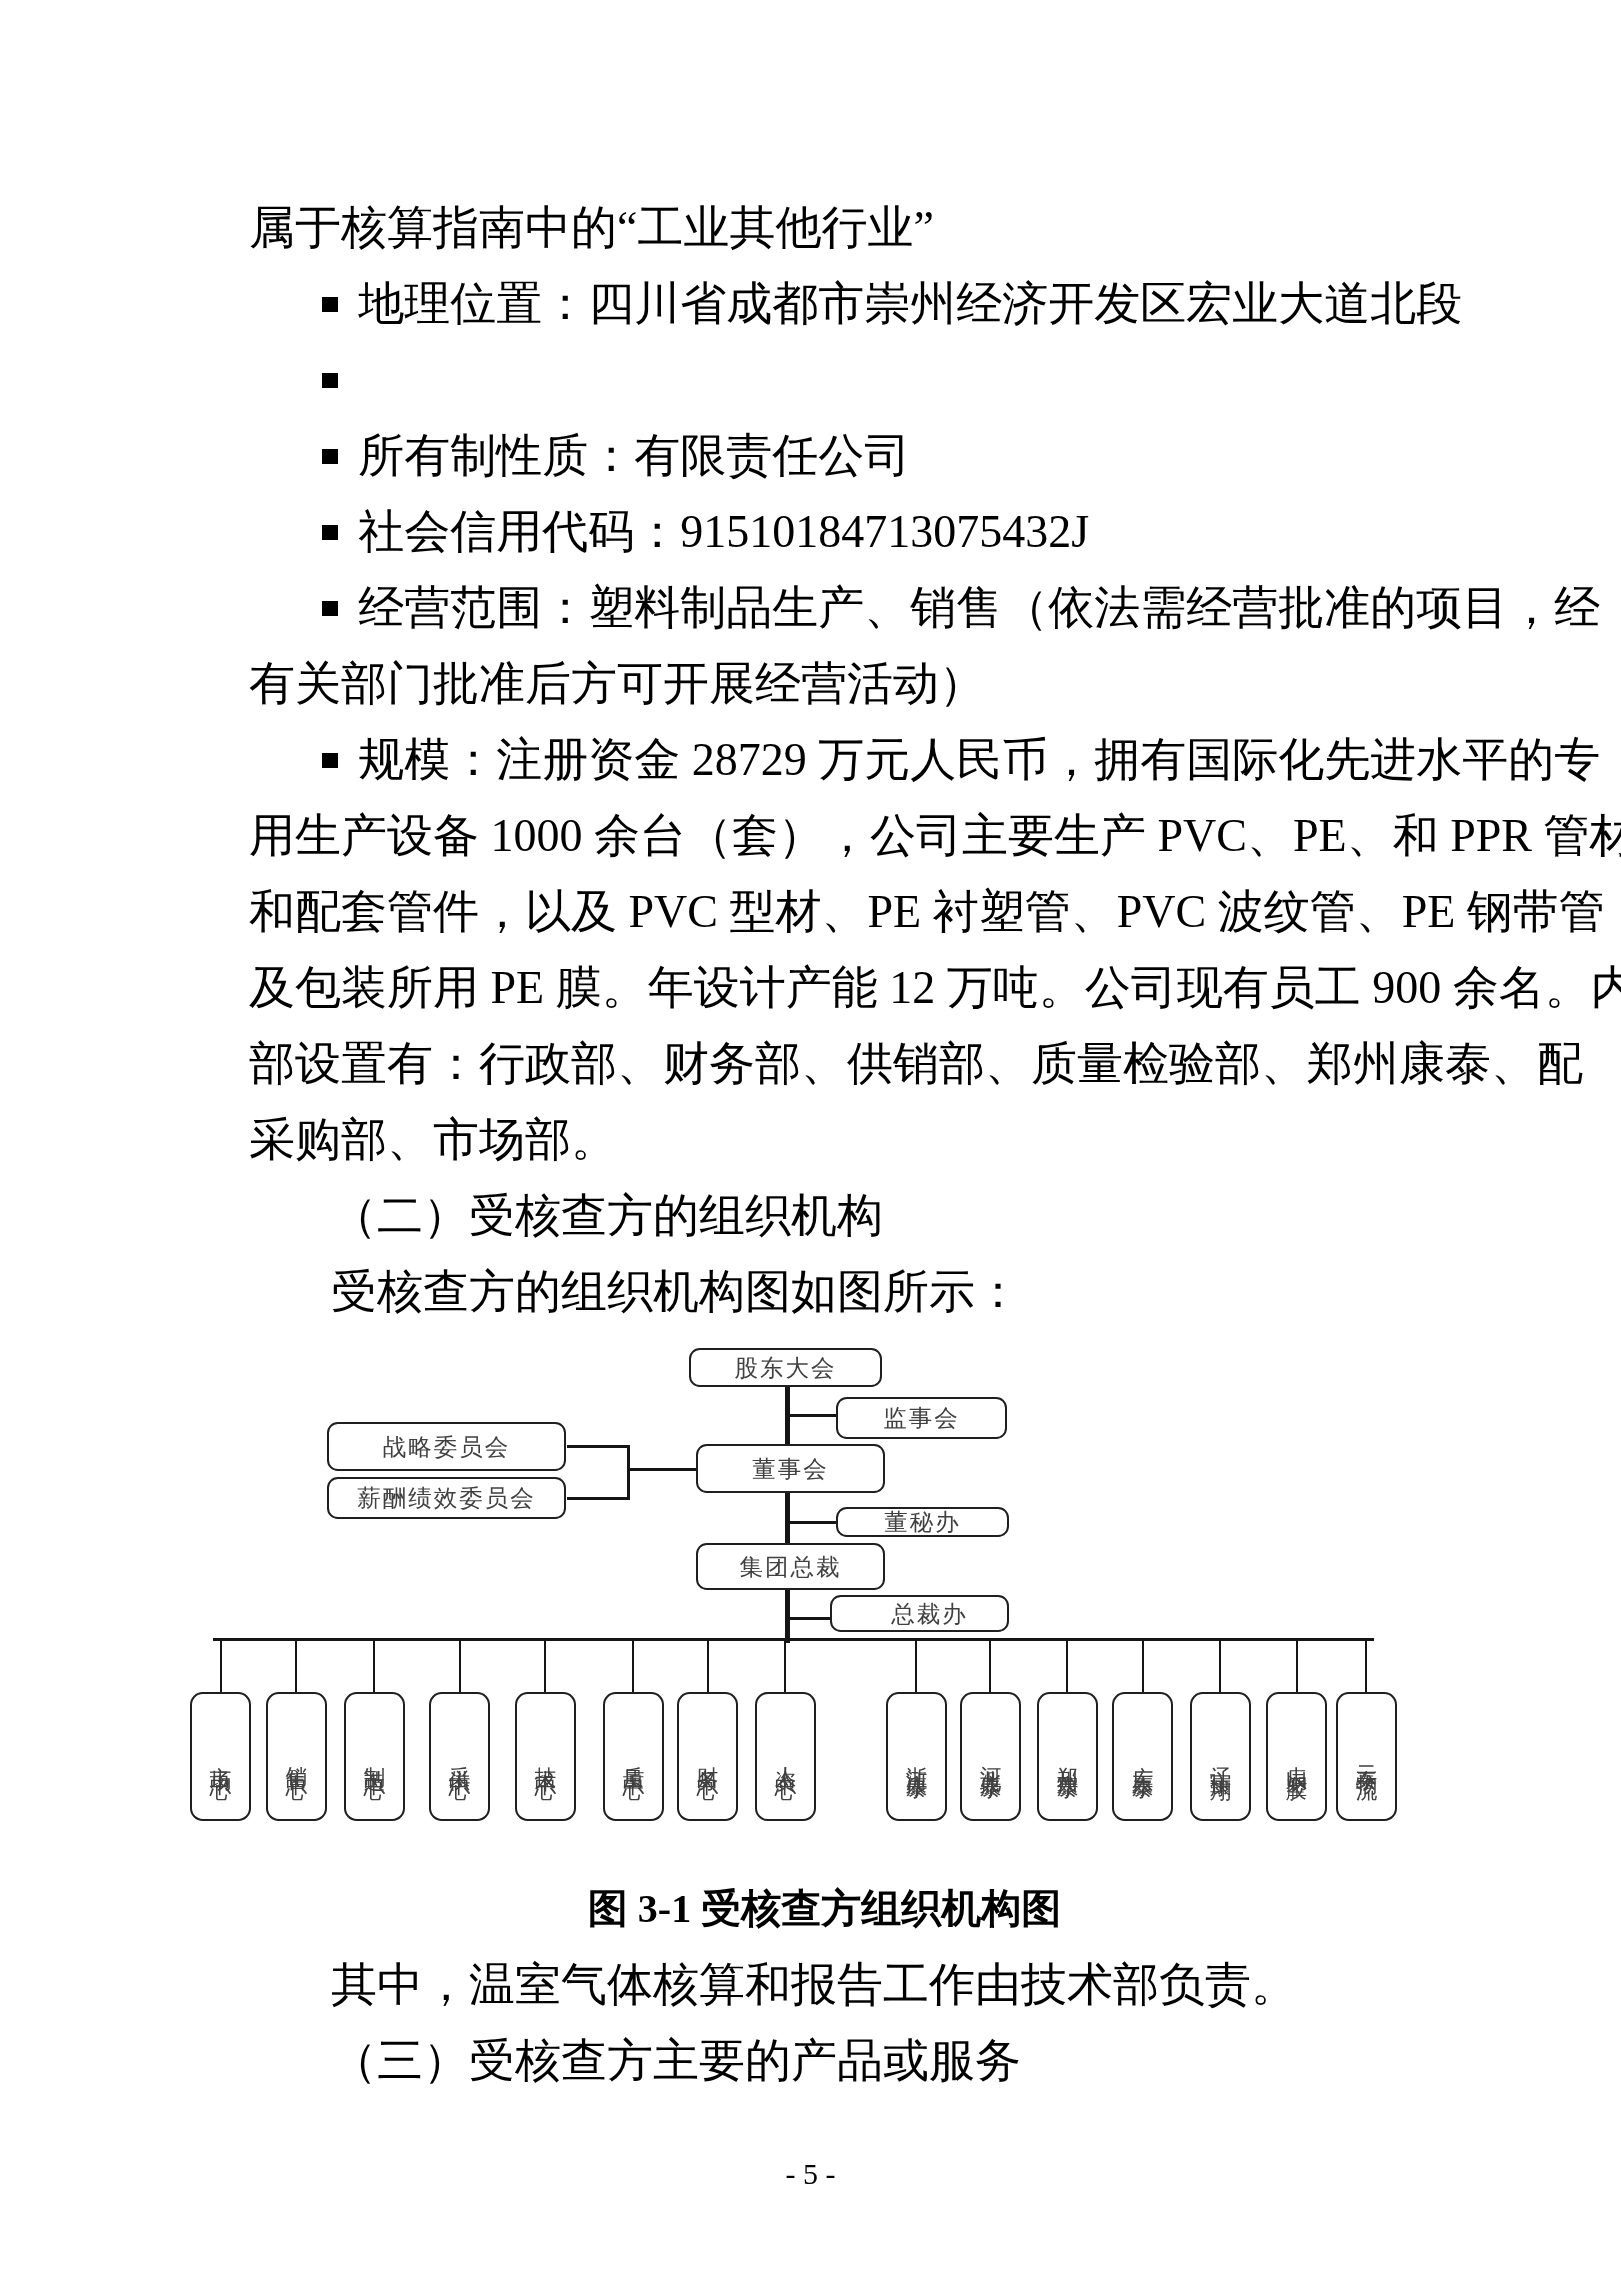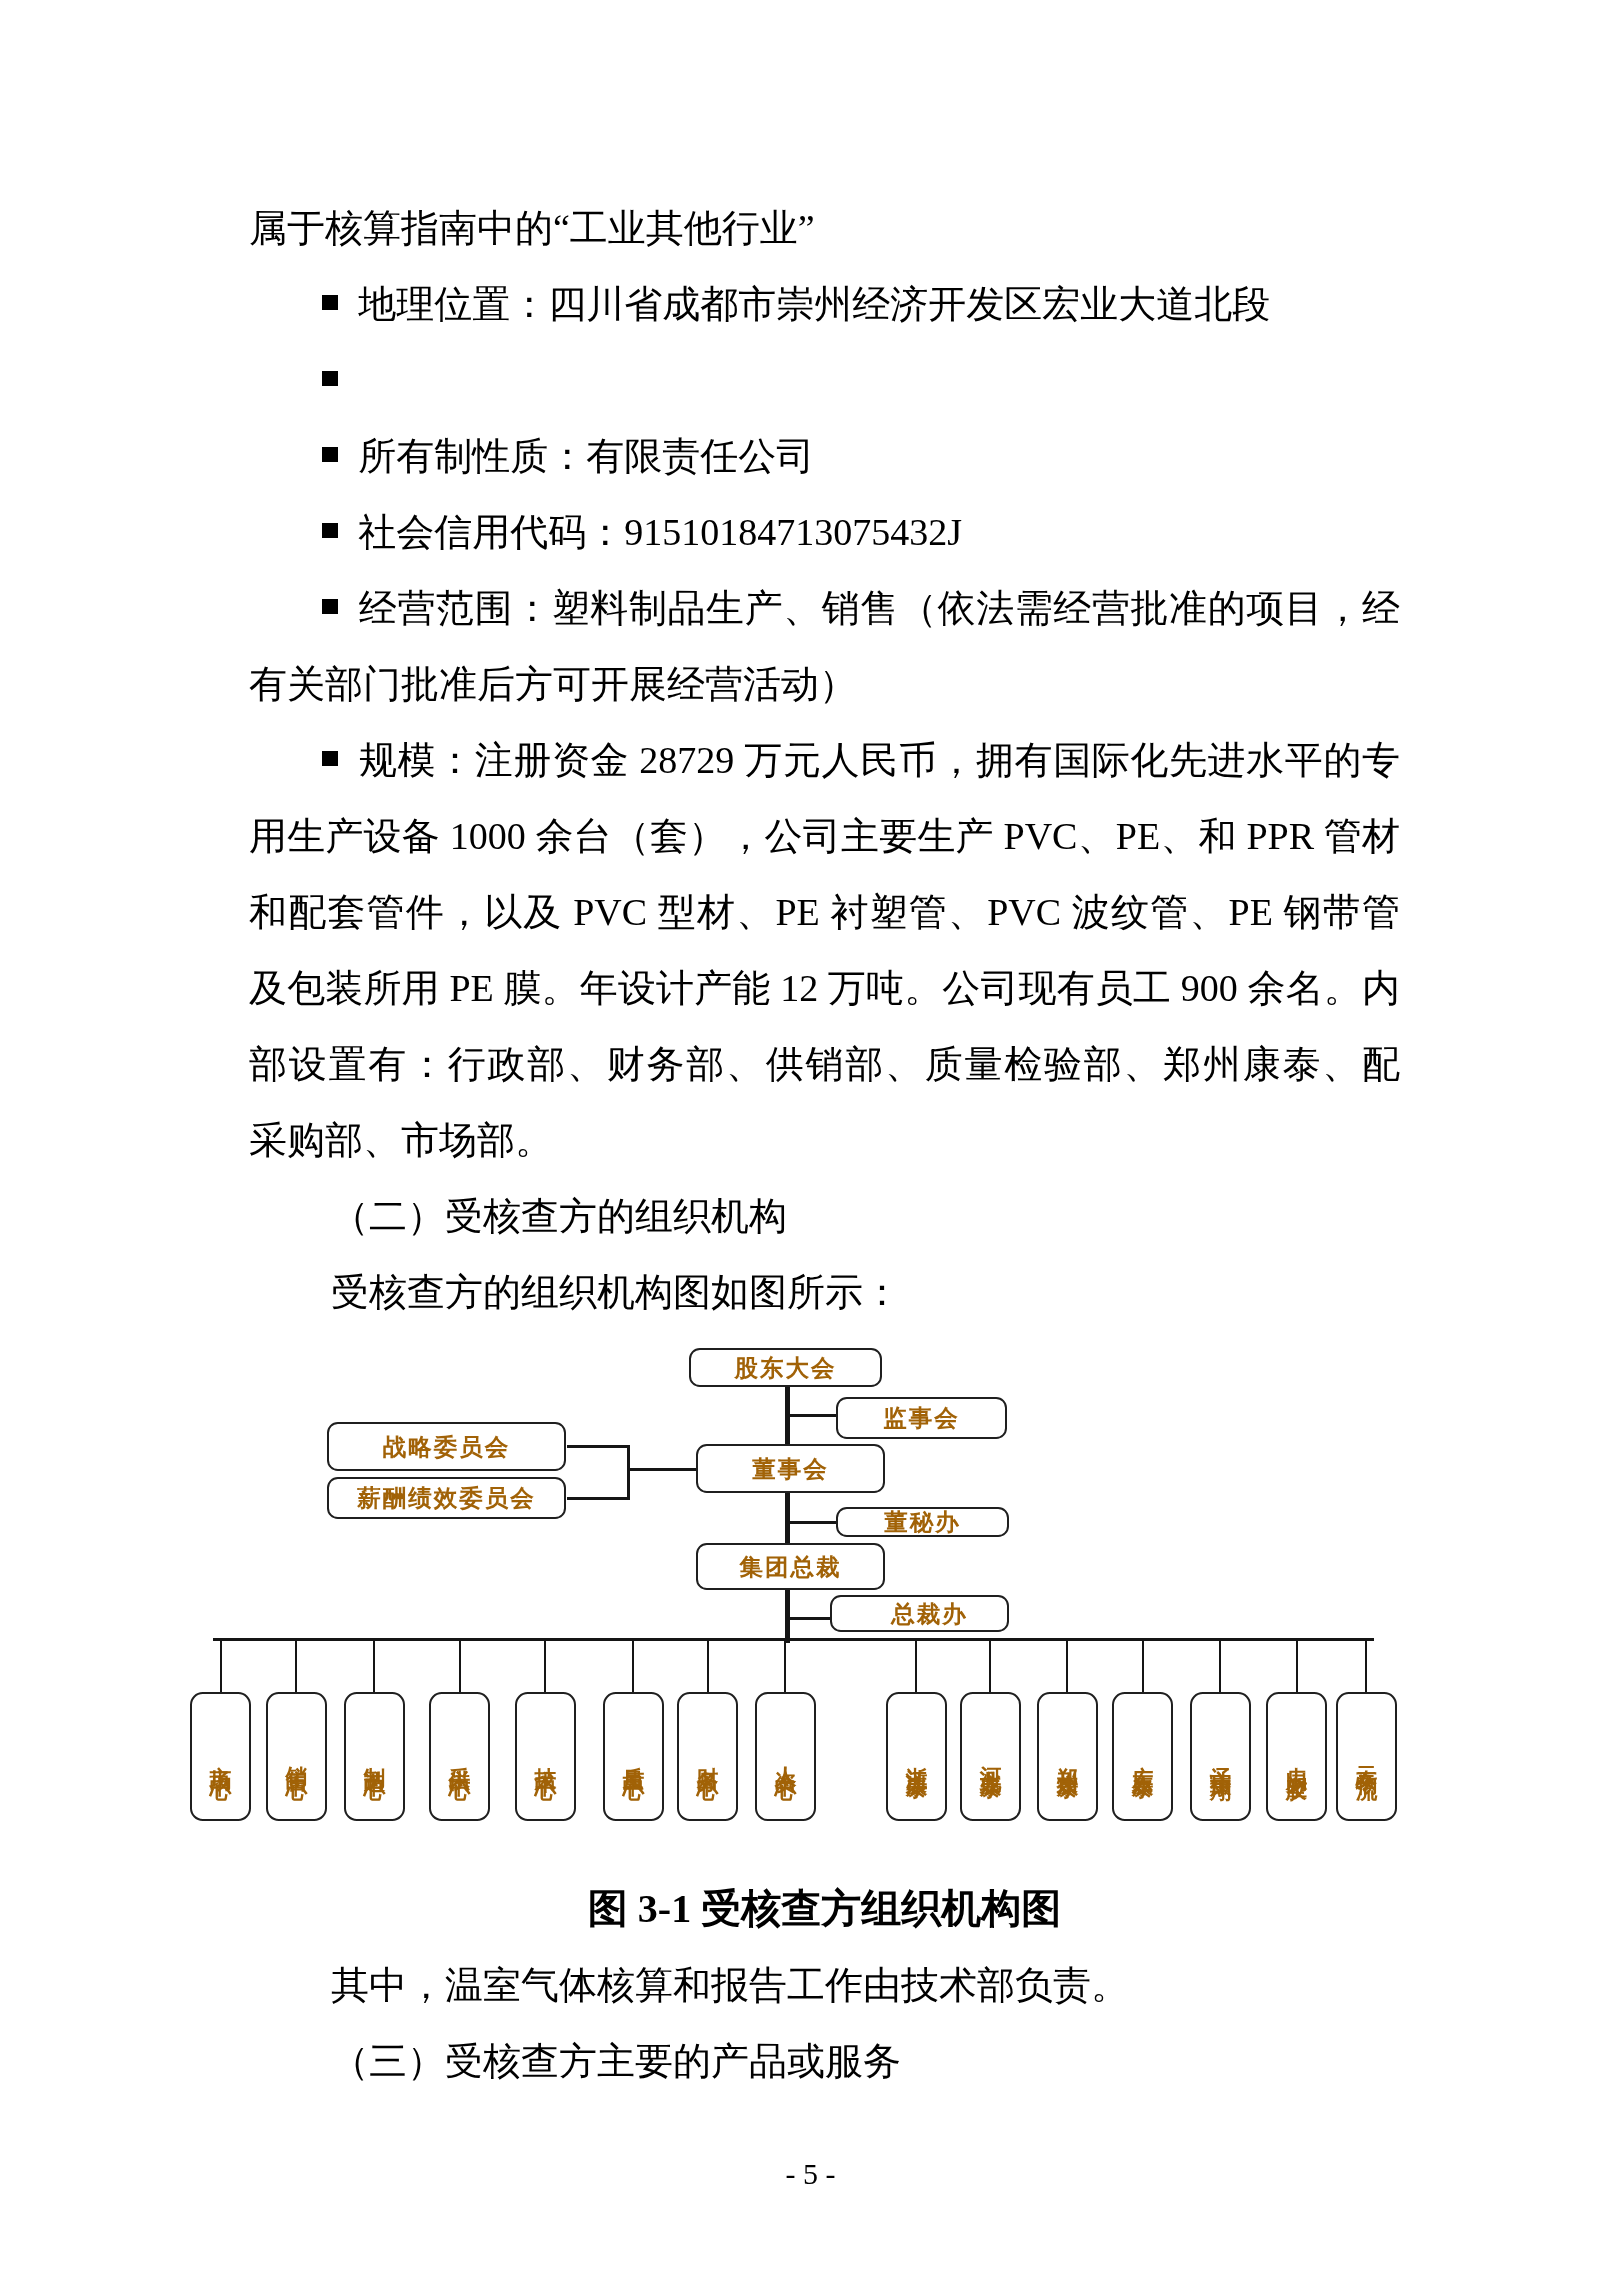--- a/index.html
+++ b/index.html
@@ -4,37 +4,37 @@
 <style>
   html,body{margin:0;padding:0;background:#9a9a9a;}
   .page{
     position:relative;width:1621px;height:2293px;background:#ffffff;
     margin:0 auto;overflow:hidden;color:#000;
     font-family:"Liberation Serif","DejaVu Serif",serif;
   }
   
   .content{position:absolute;left:249px;top:190px;width:1151px;}
   .tline{
-    font-size:38px;line-height:76px;height:76px;
+    font-size:46px;line-height:76px;height:76px;
     white-space:nowrap;overflow:visible;
   }
   .tline.fill{text-align:justify;text-align-last:justify;}
   .b-first{padding-left:73px;}
   .ind2{padding-left:82px;}
   .bullet-sq{
     display:inline-block;width:15.7px;height:14.7px;background:#000;
     margin-right:20.6px;vertical-align:6.9px;
   }
   
   .orgchart{position:absolute;left:0;top:0;width:1621px;height:2293px;}
   .node{
     position:absolute;background:#fff;border:2px solid #1f1f1f;border-radius:10.8px;
     display:flex;align-items:center;justify-content:center;box-sizing:border-box;
-    font-family:"Liberation Sans","DejaVu Sans",sans-serif;font-weight:bold;
-    font-size:23.5px;letter-spacing:2px;color:#a16207;z-index:2;
+    font-family:"Liberation Sans","DejaVu Sans",sans-serif;font-weight:normal;
+    font-size:23.5px;letter-spacing:2px;color:#404040;z-index:2;
   }
   .node.dept{
     writing-mode:vertical-rl;text-orientation:upright;
     font-size:21.6px;letter-spacing:3.9px;border-radius:12.7px;
   }
   .cline{position:absolute;background:#151515;z-index:1;}
   
   .caption{
     position:absolute;left:249px;top:1879px;width:1151px;height:59px;
     text-align:center;font-weight:bold;font-size:40px;line-height:59px;

